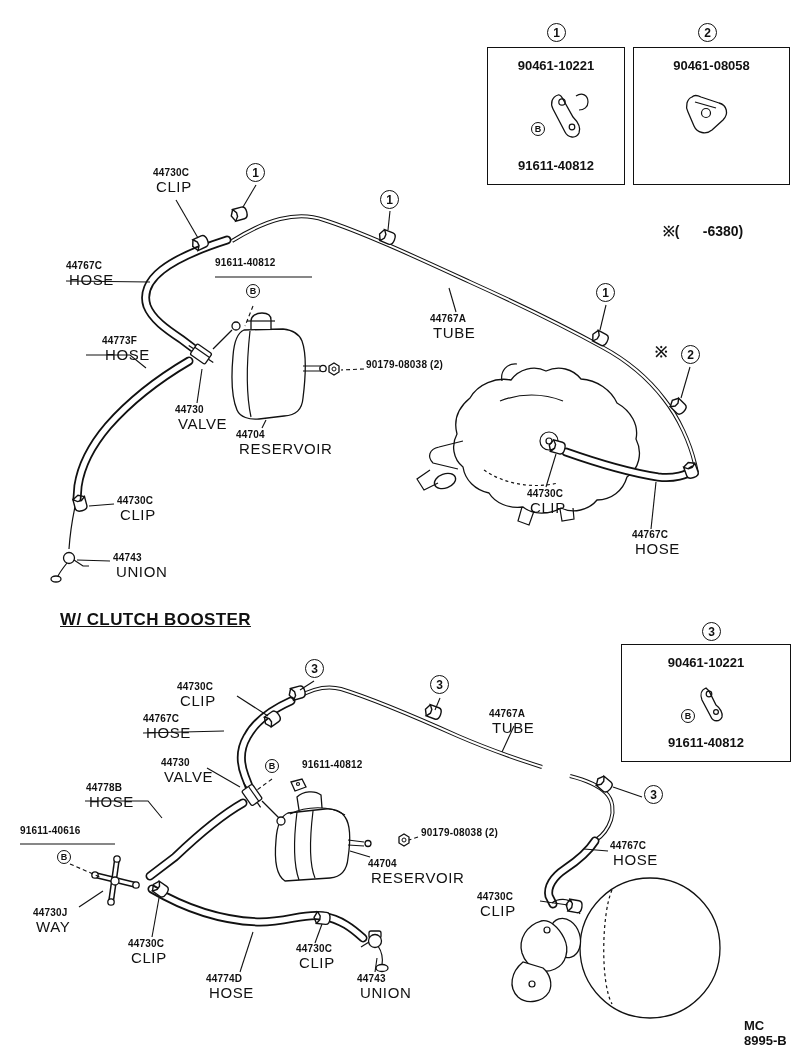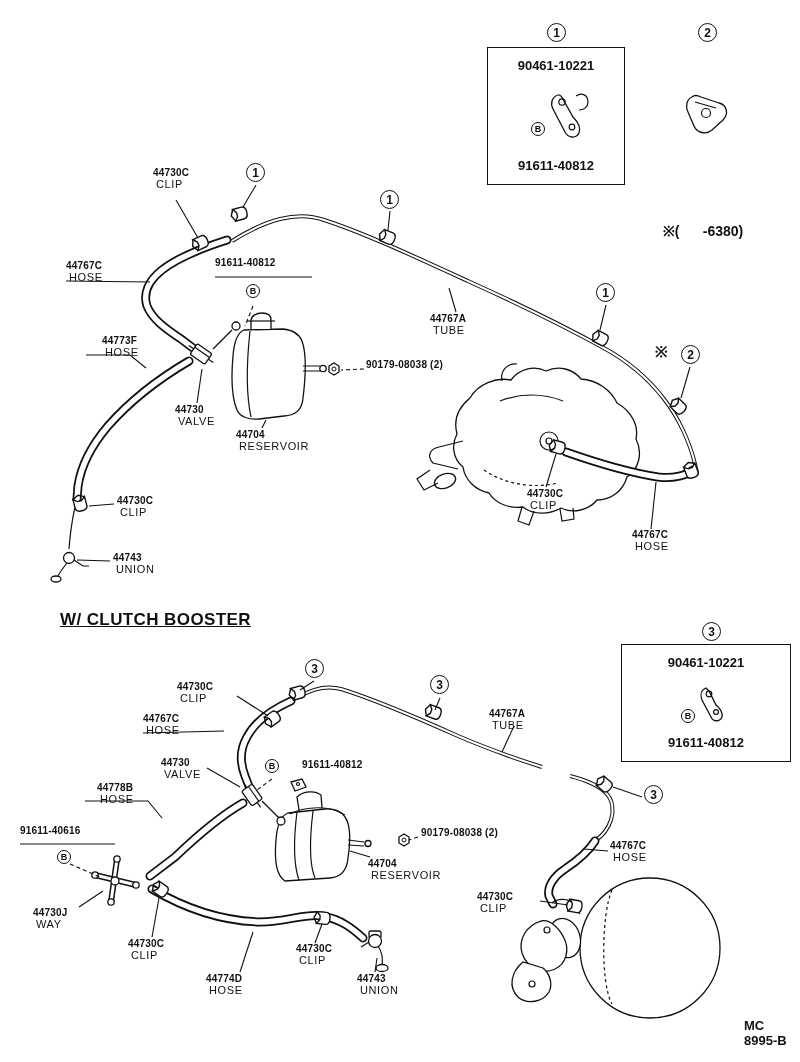--- a/index.html
+++ b/index.html
@@ -10,21 +10,21 @@
   .tubeI{fill:none;stroke:#fff;stroke-width:2;}
   .hoseO{fill:none;stroke:#111;stroke-width:9;stroke-linecap:round;}
   .hoseI{fill:none;stroke:#fff;stroke-width:5.5;stroke-linecap:round;}
   .ol{fill:#fff;stroke:#111;stroke-width:1.3;}
   .ln{fill:none;stroke:#111;stroke-width:1.2;}
   .ld{fill:none;stroke:#111;stroke-width:1.1;}
   .dash{stroke-dasharray:4 3;}
   .dash2{stroke-dasharray:3 3;}
   .lbl{position:absolute;line-height:1.08;white-space:nowrap;}
   .part{font-size:10px;font-weight:700;letter-spacing:.2px;}
-  .desc{font-size:11px;font-weight:400;letter-spacing:.6px;margin-left:3px;}
+  .desc{font-size:15px;font-weight:400;letter-spacing:.6px;margin-left:3px;}
   .circ{position:absolute;width:19px;height:19px;border:1.7px solid #111;border-radius:50%;
         display:flex;align-items:center;justify-content:center;font-size:12px;font-weight:700;background:#fff;box-sizing:border-box;}
   .bsym{position:absolute;width:14px;height:14px;border:1.3px solid #111;border-radius:50%;
         display:flex;align-items:center;justify-content:center;font-size:9px;font-weight:700;background:#fff;box-sizing:border-box;}
   .star{position:absolute;font-size:15px;font-weight:700;}
   .inset{position:absolute;border:1.6px solid #111;box-sizing:border-box;}
   .ititle{position:absolute;left:0;right:0;top:10px;text-align:center;font-size:13px;font-weight:700;}
   .ibottom{position:absolute;left:0;right:0;bottom:11px;text-align:center;font-size:13px;font-weight:700;}
   .heading{position:absolute;font-size:17px;font-weight:700;text-decoration:underline;letter-spacing:.4px;}
   .note{position:absolute;font-size:14px;font-weight:700;white-space:pre;}
@@ -270,20 +270,23 @@
     <path class="ol" d="M706,688 C701,690 700,695 702,700 L711,717 C713,722 720,722 722,717 C723,713 720,708 716,705 L709,691 Z"></path>
     <circle class="ln" cx="709" cy="694" r="2.8"></circle>
     <circle class="ln" cx="716" cy="712" r="2.4"></circle>
   </g>
 </svg>
 
 <div class="inset" style="left:487px;top:47px;width:138px;height:138px;">
   <div class="ititle">90461-10221</div>
   <div class="ibottom">91611-40812</div>
 </div>
+<div class="inset" style="left:633px;top:47px;width:157px;height:138px;">
+  <div class="ititle">90461-08058</div>
+</div>
 <div class="inset" style="left:621px;top:644px;width:170px;height:118px;">
   <div class="ititle">90461-10221</div>
   <div class="ibottom">91611-40812</div>
 </div>
 
 <div class="circ" style="left:547px;top:23px;">1</div>
 <div class="circ" style="left:698px;top:23px;">2</div>
 <div class="circ" style="left:246px;top:163px;">1</div>
 <div class="circ" style="left:380px;top:190px;">1</div>
 <div class="circ" style="left:596px;top:283px;">1</div>
@@ -362,21 +365,21 @@
   <div class="part">44767A</div>
   <div class="desc">TUBE</div>
 </div>
 <div class="lbl" style="left:161px;top:758px;">
   <div class="part">44730</div>
   <div class="desc">VALVE</div>
 </div>
 <div class="lbl" style="left:302px;top:760px;">
   <div class="part">91611-40812</div>
 </div>
-<div class="lbl" style="left:97px;top:783px;">
+<div class="lbl" style="left:86px;top:783px;">
   <div class="part">44778B</div>
   <div class="desc">HOSE</div>
 </div>
 <div class="lbl" style="left:20px;top:826px;">
   <div class="part">91611-40616</div>
 </div>
 <div class="lbl" style="left:421px;top:828px;">
   <div class="part">90179-08038 (2)</div>
 </div>
 <div class="lbl" style="left:368px;top:859px;">

